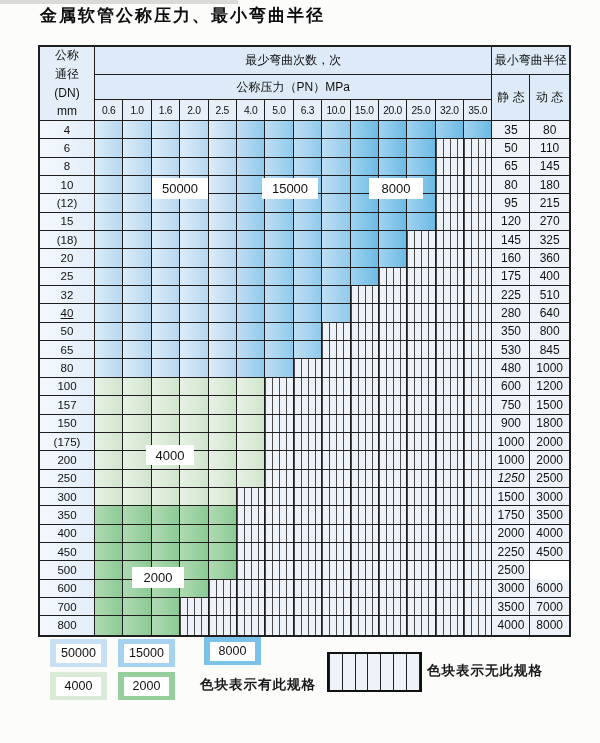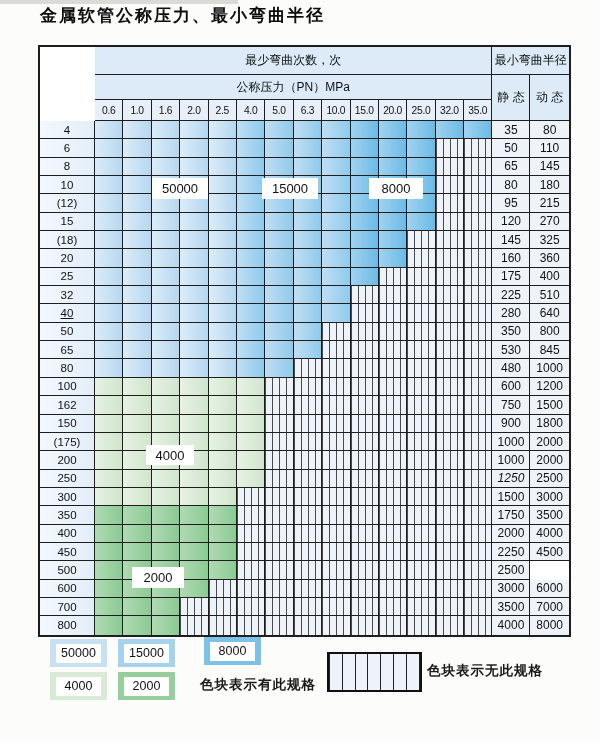--- a/index.html
+++ b/index.html
@@ -52,20 +52,24 @@
        background:repeating-linear-gradient(90deg,#222 0,#222 1px,transparent 1px,transparent 12.8px),#edf3f9;}
 </style>
 </head>
 <body>
 
 <div id="page">
   <div id="scan-artifact"></div>
   <div id="title">金属软管公称压力、最小弯曲半径</div>
 
   <div id="grid">
+      <div class="cell hdr dn-hdr" style="grid-area: 1 / 1 / 4 / 2;">公称
+通径
+(DN)
+mm</div>
       <div class="cell hdr" style="grid-area: 1 / 2 / 2 / 16;">最少弯曲次数，次</div>
       <div class="cell hdr last-col" style="grid-area: 1 / 16 / 2 / 18;">最小弯曲半径</div>
       <div class="cell hdr" style="grid-area: 2 / 2 / 3 / 16;">公称压力（PN）MPa</div>
       <div class="cell hdr" style="grid-area: 2 / 16 / 4 / 17;">静 态</div>
       <div class="cell hdr last-col" style="grid-area: 2 / 17 / 4 / 18;">动 态</div>
       <div class="cell hdr-num" style="grid-area: 3 / 2 / 4;">0.6</div>
       <div class="cell hdr-num" style="grid-area: 3 / 3 / 4;">1.0</div>
       <div class="cell hdr-num" style="grid-area: 3 / 4 / 4;">1.6</div>
       <div class="cell hdr-num" style="grid-area: 3 / 5 / 4;">2.0</div>
       <div class="cell hdr-num" style="grid-area: 3 / 6 / 4;">2.5</div>
@@ -326,21 +330,21 @@
       <div class="cell striped" style="grid-area: 18 / 8;"></div>
       <div class="cell striped" style="grid-area: 18 / 9;"></div>
       <div class="cell striped" style="grid-area: 18 / 10;"></div>
       <div class="cell striped" style="grid-area: 18 / 11;"></div>
       <div class="cell striped" style="grid-area: 18 / 12;"></div>
       <div class="cell striped" style="grid-area: 18 / 13;"></div>
       <div class="cell striped" style="grid-area: 18 / 14;"></div>
       <div class="cell striped" style="grid-area: 18 / 15;"></div>
       <div class="cell val-cell" style="grid-area: 18 / 16;">600</div>
       <div class="cell val-cell last-col" style="grid-area: 18 / 17;">1200</div>
-      <div class="cell dn-cell" style="grid-area: 19 / 1;">162</div>
+      <div class="cell dn-cell" style="grid-area: 19 / 1;">157</div>
       <div class="cell g1" style="grid-area: 19 / 2;"></div>
       <div class="cell g1" style="grid-area: 19 / 3;"></div>
       <div class="cell g1" style="grid-area: 19 / 4;"></div>
       <div class="cell g1" style="grid-area: 19 / 5;"></div>
       <div class="cell g1" style="grid-area: 19 / 6;"></div>
       <div class="cell g1" style="grid-area: 19 / 7;"></div>
       <div class="cell striped" style="grid-area: 19 / 8;"></div>
       <div class="cell striped" style="grid-area: 19 / 9;"></div>
       <div class="cell striped" style="grid-area: 19 / 10;"></div>
       <div class="cell striped" style="grid-area: 19 / 11;"></div>

